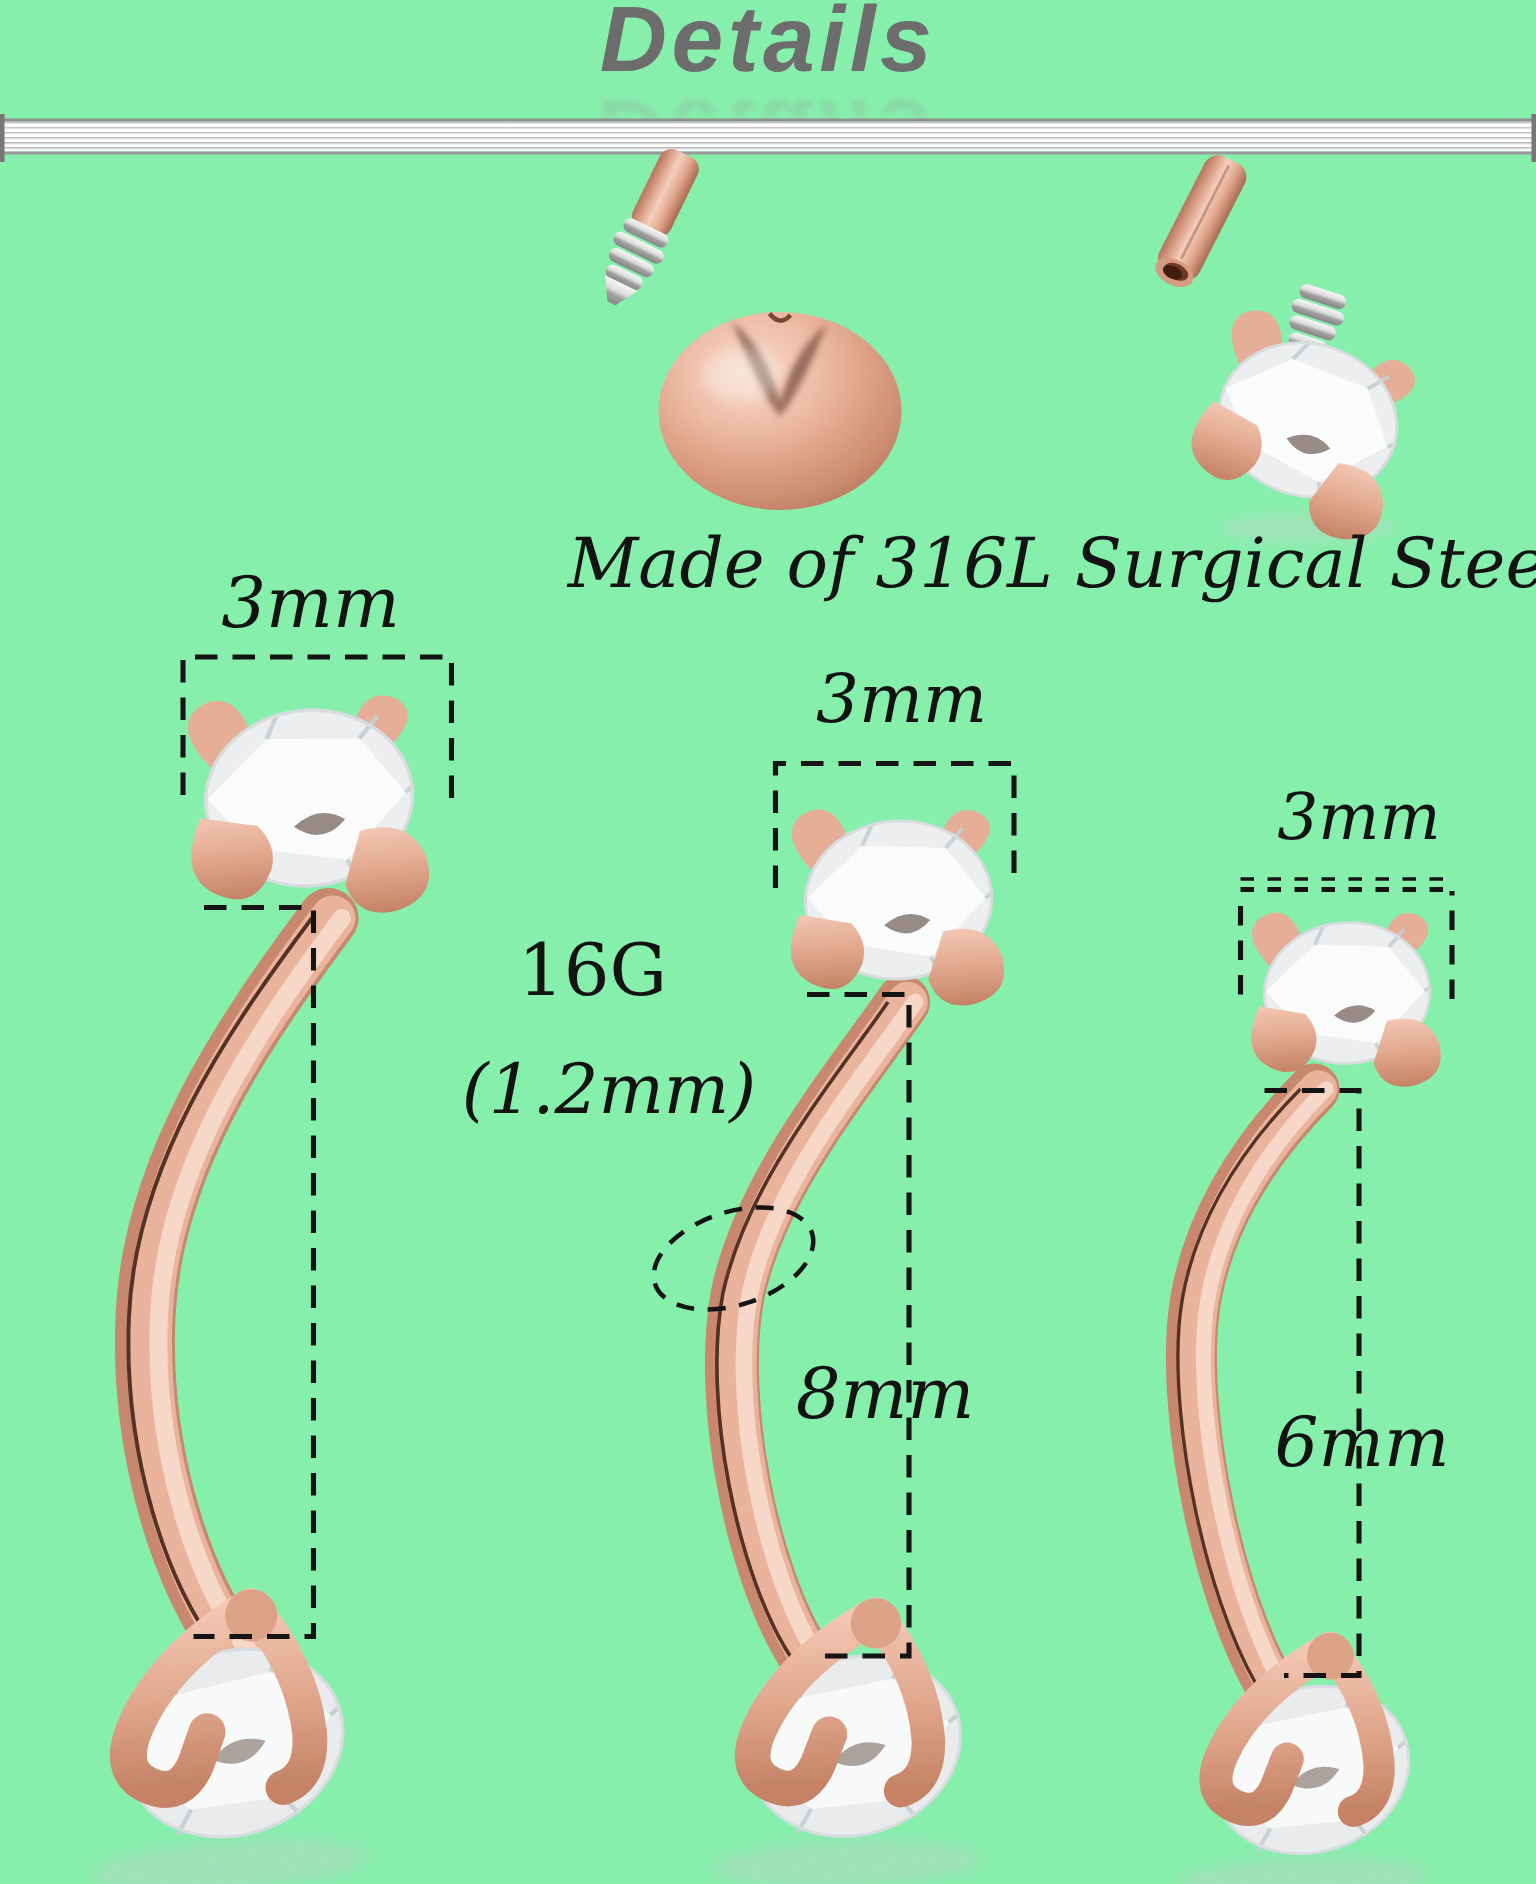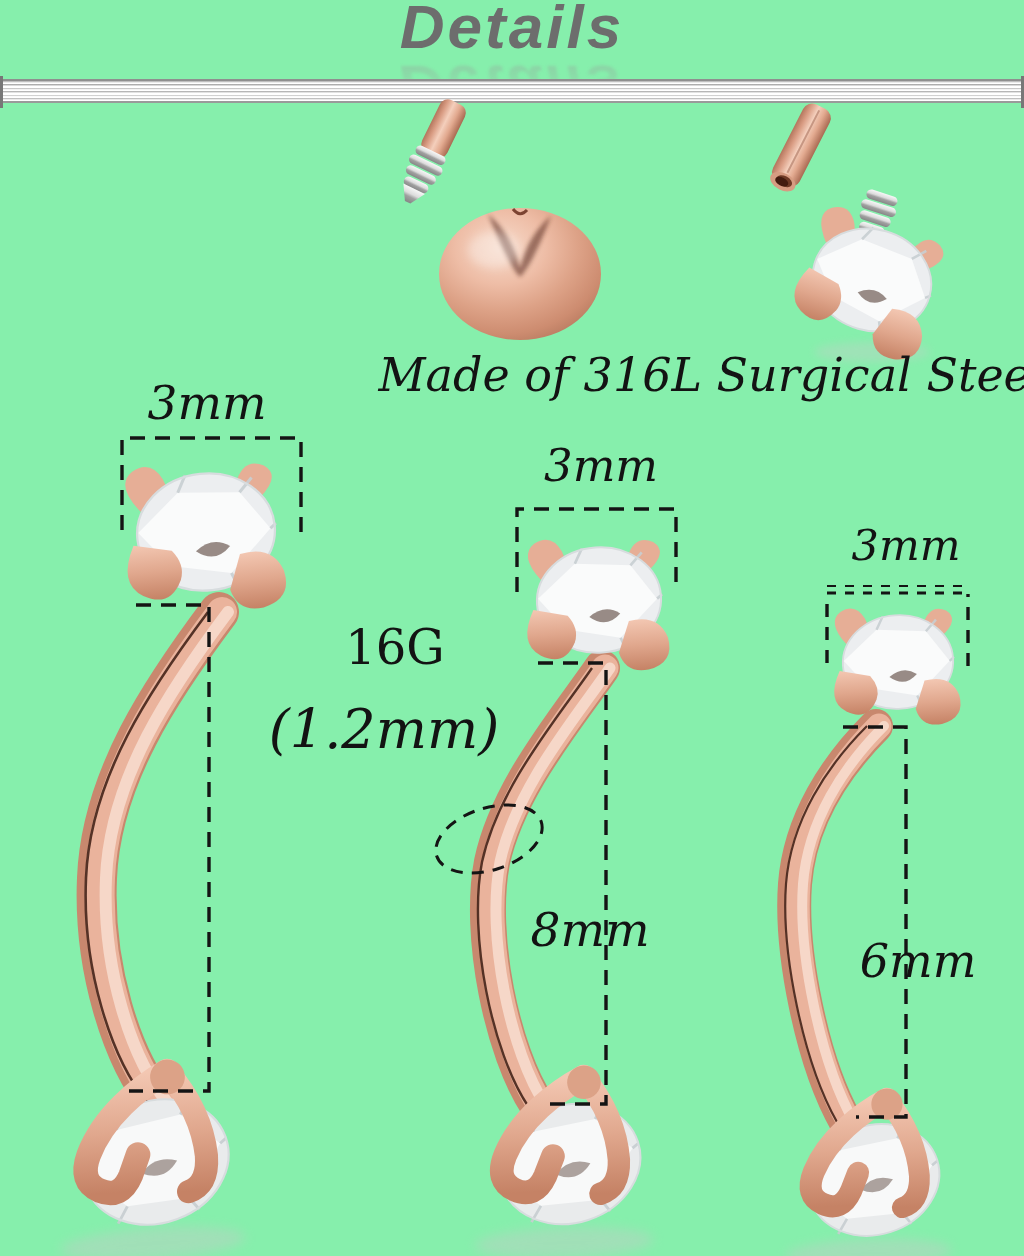--- a/index.html
+++ b/index.html
@@ -49,24 +49,24 @@
   .lbl{
     position:absolute;transform:translateX(-50%);
     font-family:"DejaVu Serif",serif;font-style:italic;
     color:#131313;line-height:1;white-space:nowrap;
   }
   .lbl-caption     {left:712px;top:352px;font-size:46px;}
   .lbl-3mm-left    {left:207px;top:379px;font-size:47px;}
   .lbl-3mm-middle  {left:601px;top:443px;font-size:45px;}
   .lbl-3mm-right   {left:906px;top:524px;font-size:43px;}
   .lbl-16g         {left:395px;top:623px;font-size:48px;font-style:normal;}
-  .lbl-12mm        {left:384px;top:703px;font-size:54px;}
+  .lbl-12mm        {left:406px;top:703px;font-size:46px;}
   .lbl-10mm        {left:203px;top:822px;font-size:46px;}
   .lbl-8mm         {left:590px;top:906px;font-size:47px;}
-  .lbl-6mm         {left:908px;top:938px;font-size:46px;margin-left:10px;}
+  .lbl-6mm         {left:908px;top:938px;font-size:46px;}
 </style>
 </head>
 <body>
 
 <div class="canvas">
 
   <div class="title">Details</div>
   <div class="title-reflection">Details</div>
 
   <div class="divider"></div>

